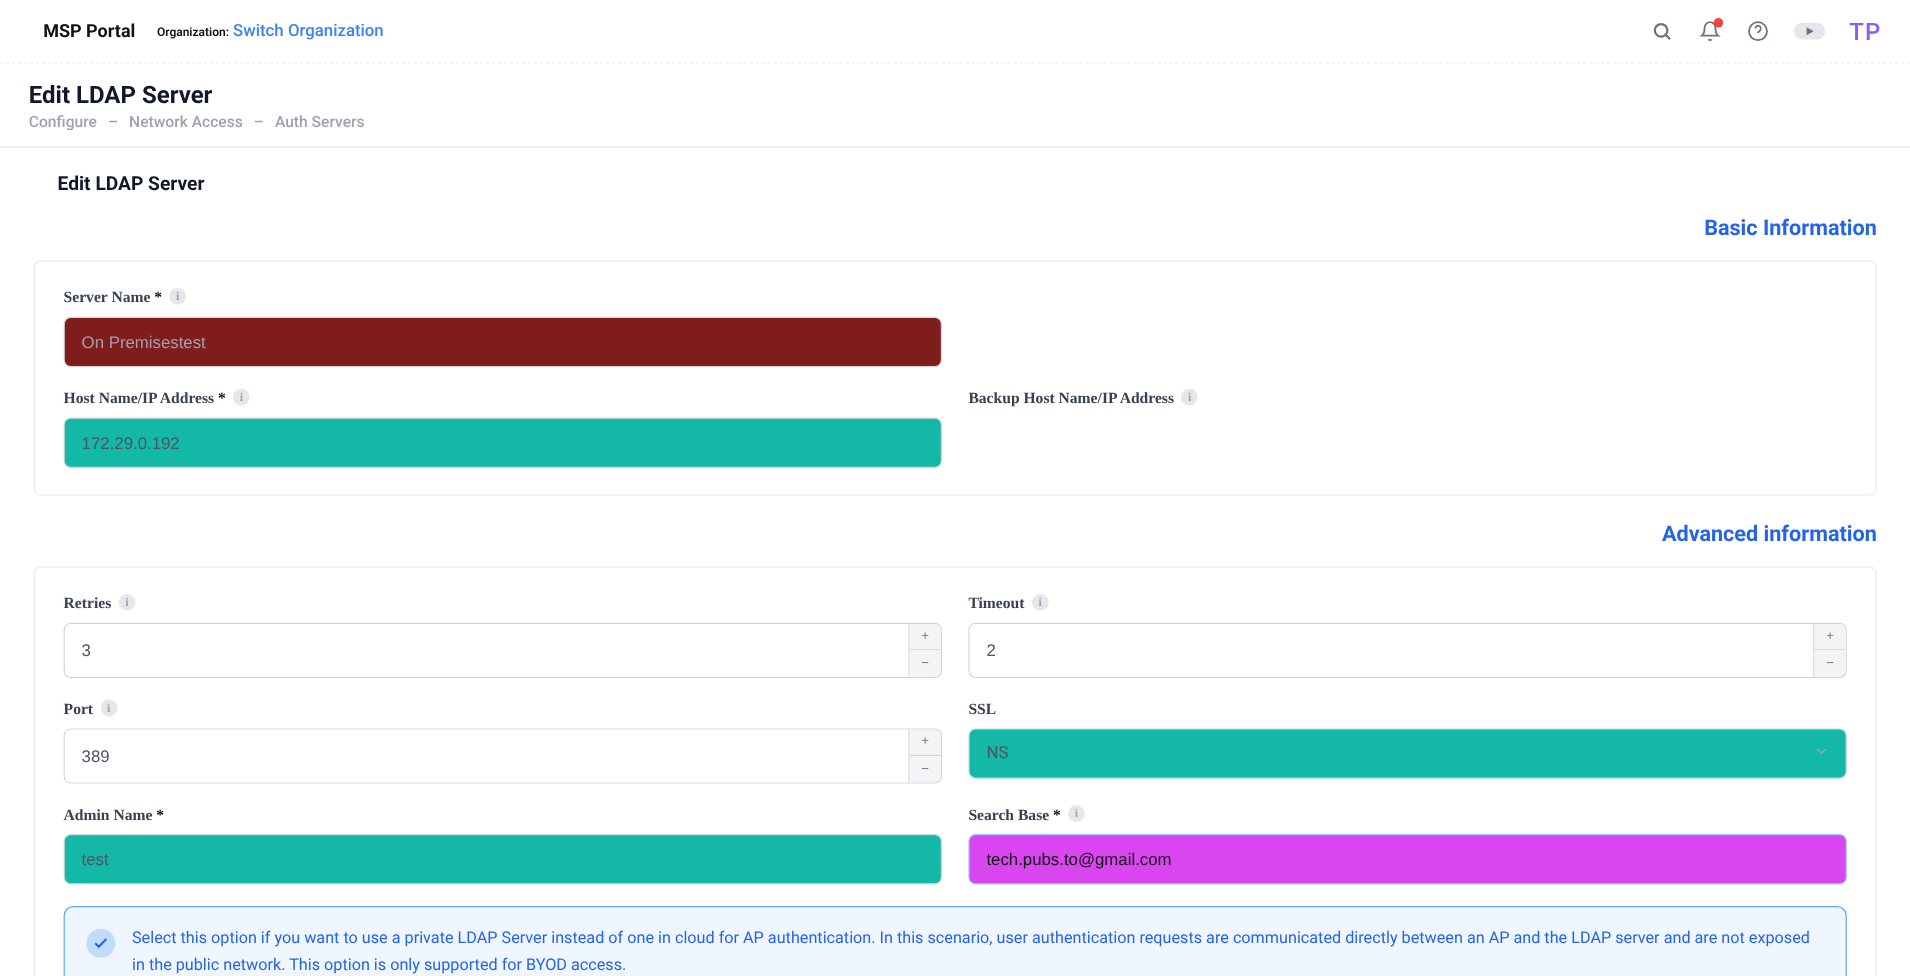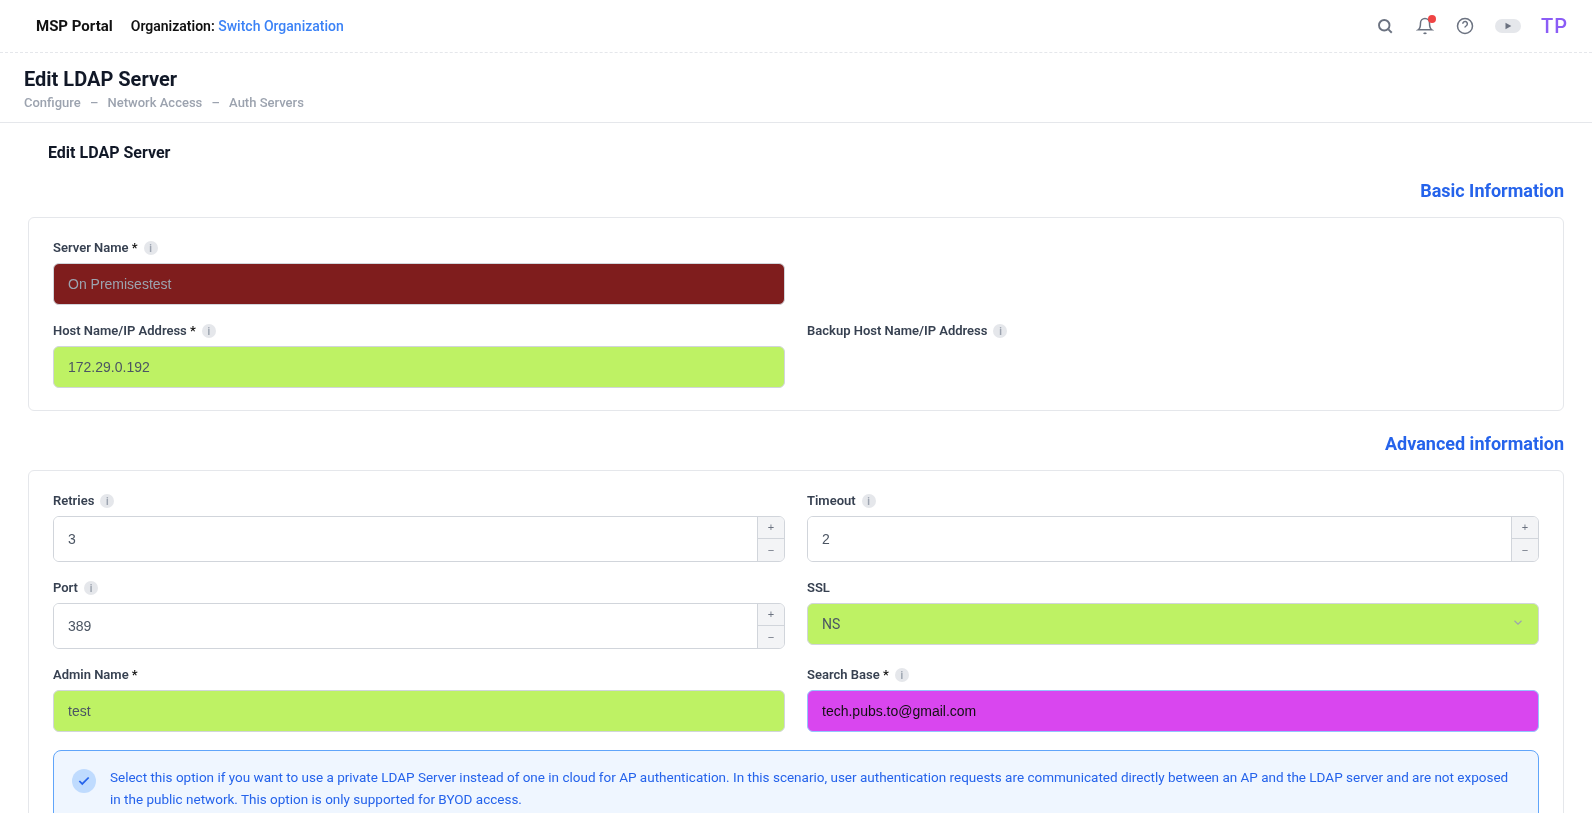--- a/index.html
+++ b/index.html
@@ -13,50 +13,50 @@
     
     .topbar {
       display: flex;
       align-items: center;
       justify-content: space-between;
       padding: 14px 24px 14px 36px;
       border-bottom: 1px dashed #e5e7eb;
     }
     .topbar-left { display: flex; align-items: center; gap: 18px; }
     .portal-name { font-weight: 700; font-size: 15px; color: #111; }
-    .org-label { font-size: 14px; font-weight: 600; color: #111; }
+    .org-label { font-size: 10px; font-weight: 600; color: #111; }
     .org-link { color: #3b82f6; font-weight: 500; cursor: pointer; text-decoration: none; }
     .topbar-right { display: flex; align-items: center; gap: 20px; }
     .topbar-icon { width: 20px; height: 20px; display:flex; align-items:center; justify-content:center; color:#6b7280; cursor:pointer; position:relative; }
     .notif-dot { position:absolute; top:-1px; right:-1px; width:8px; height:8px; background:#ef4444; border-radius:50%; }
     .avatar { font-size: 20px; font-weight: 500; color: #8b5cf6; letter-spacing: 1px; }
     .badge-pill { background:#e5e7eb; border-radius:10px; padding:2px 8px; font-size:11px; color:#6b7280; display:flex; align-items:center; }
     
     .page-head { padding: 14px 24px 12px 24px; border-bottom: 1px solid #e5e7eb; }
     .page-title { font-size: 20px; font-weight: 700; color:#111827; margin-bottom: 4px; }
     .breadcrumb { font-size: 13px; color:#9ca3af; font-weight:500; }
     .breadcrumb span.sep { margin: 0 6px; }
     
     .content { padding: 20px 28px; }
     .card-title { font-size: 16px; font-weight: 700; color:#111827; margin: 0 20px 18px 20px; }
     .section-title { font-size: 18px; font-weight: 700; color:#2563eb; margin: 0 0 16px 0; text-align: right; }
     .panel { border:1px solid #e5e7eb; border-radius:6px; padding: 22px 24px; margin-bottom: 22px; }
     .row { display:flex; gap: 22px; margin-bottom: 18px; }
     .col { flex:1; display:flex; flex-direction:column; }
-    .label { font-size: 13px; font-weight:600; color:#374151; margin-bottom:8px; display:flex; align-items:flex-end; gap:6px; }
+    .label { font-size: 13px; font-weight:600; color:#374151; margin-bottom:8px; display:flex; align-items:flex-start; gap:6px;font-family:Liberation Serif, serif; }
     .req::after { content:" *"; color:#111; }
     .info-icon { width:14px; height:14px; border-radius:50%; background:#e5e7eb; color:#9ca3af; font-size:10px; display:inline-flex; align-items:center; justify-content:center; font-weight:700; }
     .input {
       width:100%;
       border:1px solid #d1d5db;
       border-radius:6px;
       padding: 12px 14px;
       font-size:14px;
       color:#4b5563;
-      background:#bef264;
+      background:#14b8a6;
       outline:none;
     }
     .input[disabled] { background:#7f1d1d; color:#9ca3af; }
     .input.highlight { background:#d946ef; border-color:#93c5fd; color:#111; }
     .stepper { display:flex; border:1px solid #d1d5db; border-radius:6px; overflow:hidden; }
     .stepper input { flex:1; border:none; padding:12px 14px; font-size:14px; color:#4b5563; outline:none; }
     .stepper-btns { display:flex; flex-direction:column; border-left:1px solid #d1d5db; }
     .stepper-btns button { width:26px; height:22px; border:none; background:#f3f4f6; color:#6b7280; cursor:pointer; font-size:11px; line-height:1; }
     .stepper-btns button:first-child { border-bottom:1px solid #d1d5db; }
     .select-wrap { position:relative; }

